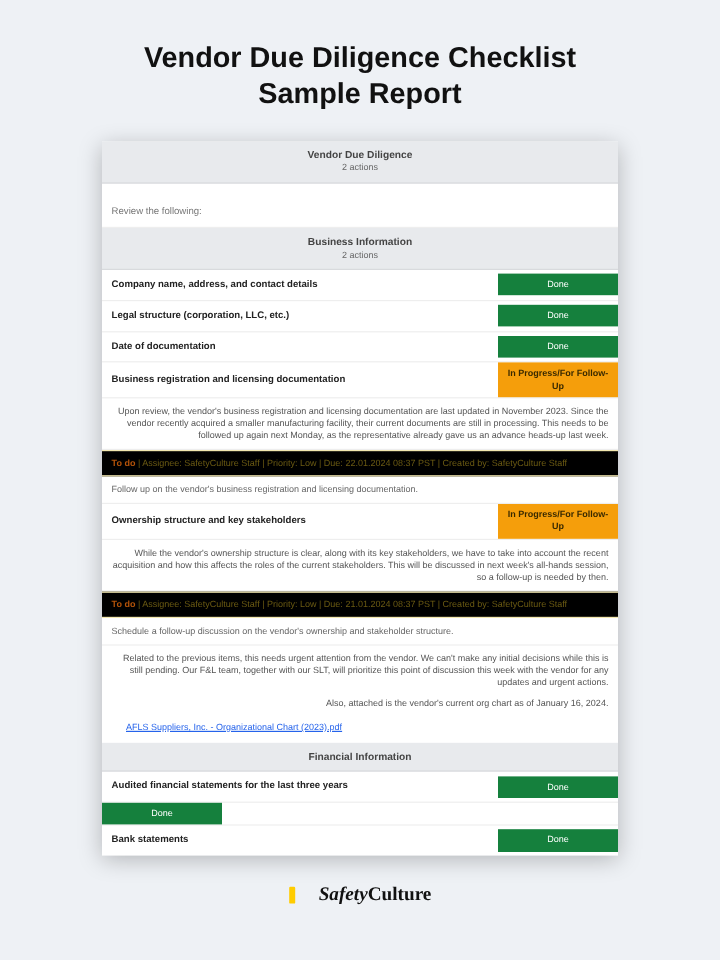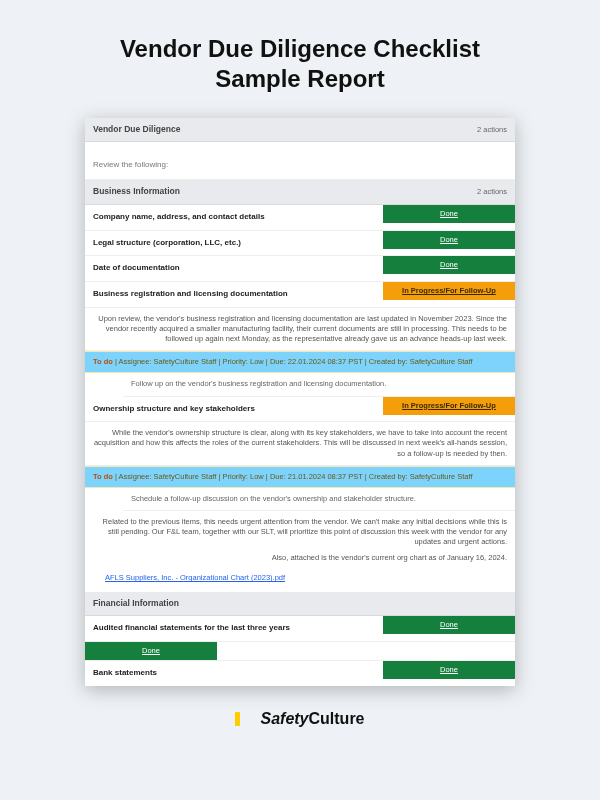--- a/index.html
+++ b/index.html
@@ -33,92 +33,92 @@
   .sec-head {
     background: #e8eaed;
     padding: 6px 8px;
     display: flex;
     justify-content: space-between;
     align-items: center;
     font-size: 8.5px;
     font-weight: 700;
     color: #444;
     border-bottom: 1px solid #d8dadd;
+    flex-direction: column;
   }
   .sec-head .actions { font-weight: 400; font-size: 7.5px; color: #666; }
   .instr {
     padding: 18px 8px 8px;
     color: #777;
     font-size: 8px;
     border-bottom: 1px solid #eee;
   }
   .item-row {
     display: flex;
-    align-items: flex-start;
+    align-items: center;
     border-bottom: 1px solid #eee;
   }
   .item-label {
     flex: 1;
     padding: 7px 8px;
     font-weight: 700;
     font-size: 8px;
     color: #222;
     display: flex;
     align-items: center;
   }
   .item-status {
-    width: 132px;
+    width: 100px;
     display: flex;
     align-items: center;
     justify-content: center;
     font-size: 7.5px;
     color: #fff;
     text-align: center;
     padding: 4px 4px;
-    text-decoration: underline;
   }
   .status-done { background: #15803d; }
   .status-progress { background: #f59e0b; color: #3a2a00; font-weight: 600; }
   .status-attn { background: #b91c1c; font-weight: 600; }
   .note {
     padding: 6px 8px;
     font-size: 7.5px;
     color: #555;
     border-bottom: 1px solid #eee;
     text-align: right;
   }
   .todo {
-    background: #7dd3fc;
+    background: #000000;
     border-top: 1px solid #f3e8b0;
     border-bottom: 1px solid #f3e8b0;
     padding: 5px 8px;
     font-size: 7.5px;
     color: #6b5a12;
   }
   .todo .tag { color: #b45309; font-weight: 700; }
   .todo-followline {
     padding: 6px 8px;
     font-size: 7.5px;
     color: #666;
     border-bottom: 1px solid #eee;
-    margin-left: 38px;
   }
   .attachment {
     padding: 4px 20px 8px;
     font-size: 7.5px;
   }
   .attachment a { color: #2563eb; text-decoration: underline; cursor: pointer; }
   .brand {
     margin-top: 24px;
     display: flex;
     align-items: center;
     gap: 20px;
     font-size: 16px;
     font-weight: 700;
     color: #111;
+    font-family: Liberation Serif, serif;
   }
   .brand .accent {
     width: 5px; height: 14px; background: #ffcc00; display: inline-block; border-radius: 1px;
   }
   .brand em { font-style: italic; font-weight: 800; }
 </style>
 </head>
 <body>
 
 <h1 class="page-title">

